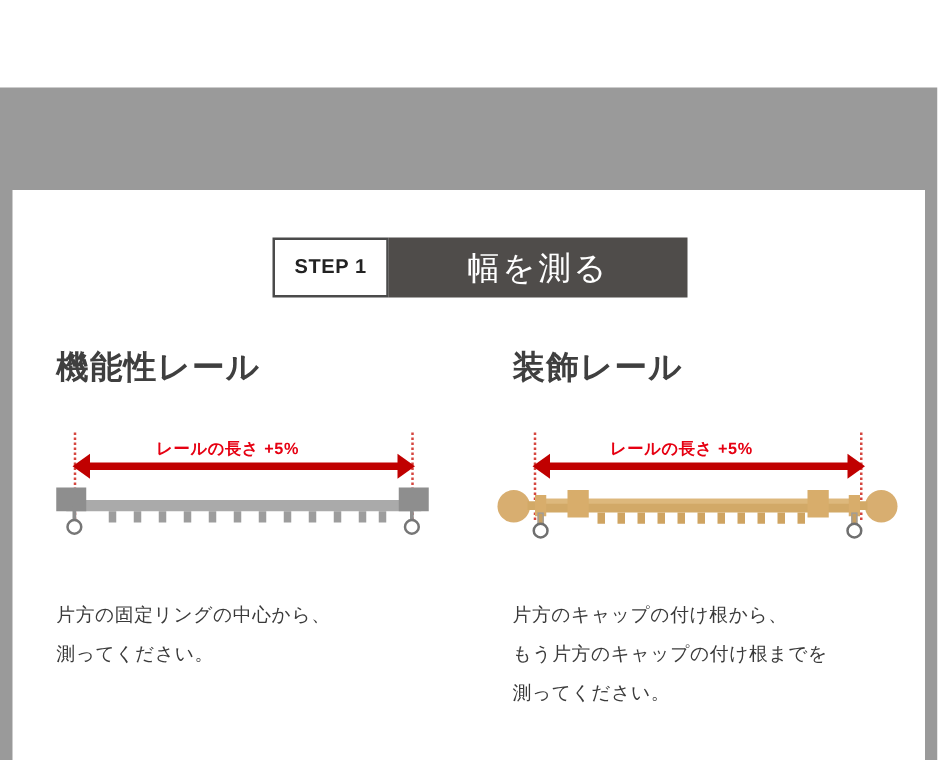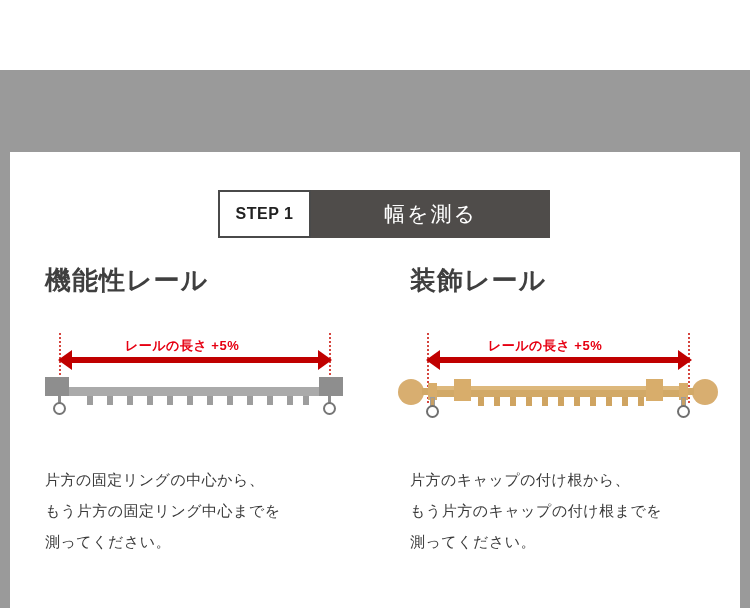--- a/index.html
+++ b/index.html
@@ -43,25 +43,25 @@
     background:#ffffff;
     border:2px solid #4a4a4a;
     box-sizing:border-box;
     display:flex;align-items:center;justify-content:center;
     font-size:16px;font-weight:bold;color:#222222;
     letter-spacing:0.5px;
   }
   .step-label{
     flex:1;height:48px;background:#4f4c4a;
     display:flex;align-items:center;justify-content:center;
-    color:#ffffff;font-size:21px;letter-spacing:2px;
-  }
-
-  
-  .col{position:absolute;top:259px;width:350px;}
+    color:#ffffff;font-size:26px;letter-spacing:2px;
+  }
+
+  
+  .col{position:absolute;top:272px;width:350px;}
   .col-left{left:45px;}
   .col-right{left:410px;}
 
   .col-title{
     font-size:26px;color:#3f3f3f;font-weight:bold;
     letter-spacing:1px;margin:0;height:42px;line-height:42px;
     white-space:nowrap;
   }
 
   
@@ -164,21 +164,20 @@
       <div class="f-runner" style="left:258px;top:67px;"></div>
 
       <div class="ring-stem" style="left:13px;top:63px;height:12px;"></div>
       <div class="ring" style="left:8px;top:73px;"></div>
       <div class="ring-stem" style="left:283px;top:63px;height:12px;"></div>
       <div class="ring" style="left:278px;top:73px;"></div>
     </div>
 
     <div class="caption">
       <div>片方の固定リングの中心から、</div>
-      <div>もう片方の固定リング中心までを</div>
       <div>測ってください。</div>
     </div>
   </div>
 
   <div class="col col-right">
     <div class="col-title">装飾レール</div>
 
     <div class="diagram">
 
       <div class="red-label" style="left:78px;top:8px;">レールの長さ +5%</div>

